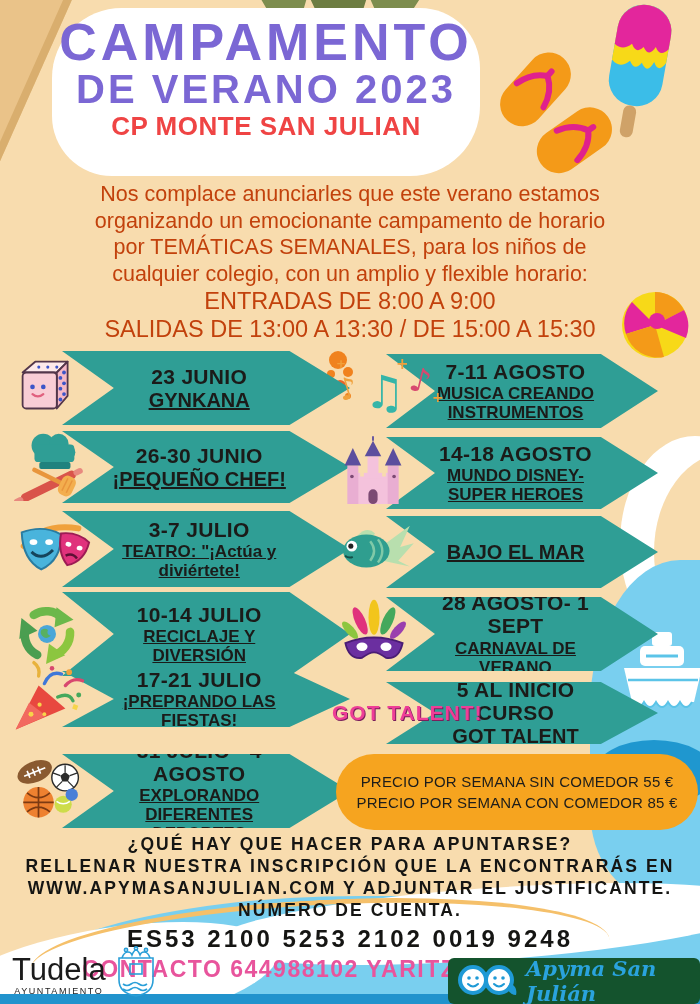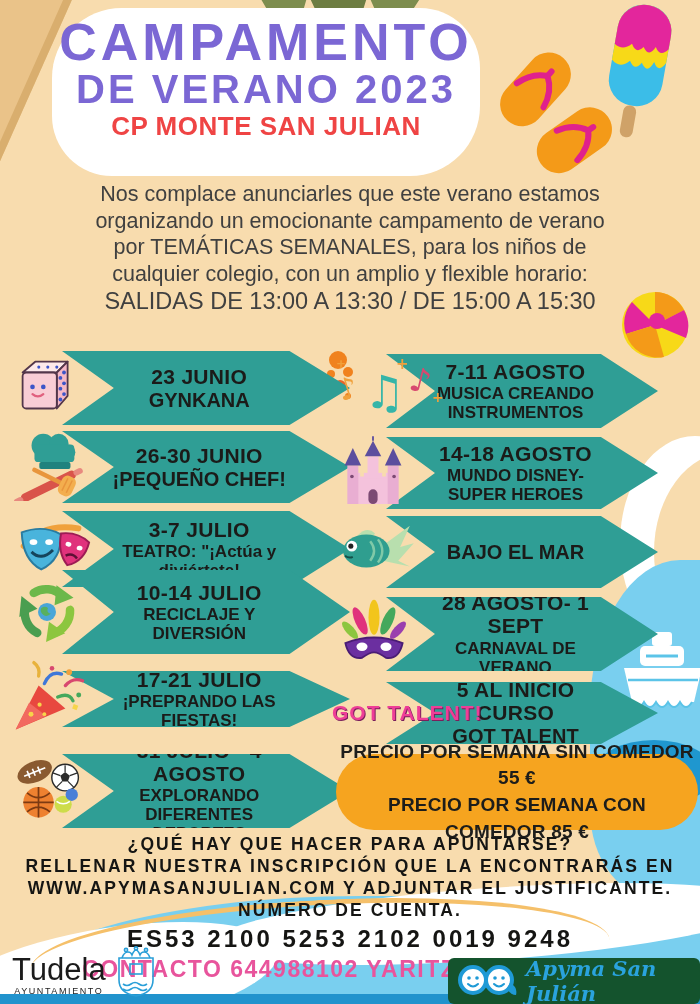--- a/index.html
+++ b/index.html
@@ -34,53 +34,53 @@
   .splat{position:absolute;left:324px;top:348px;z-index:2;}
 
   
   .title-blob{position:absolute;left:52px;top:8px;width:428px;height:168px;background:#fff;
     border-radius:70px 60px 70px 60px;z-index:4;text-align:center;padding-top:8px;box-sizing:border-box;}
   .t1{font-size:52px;font-weight:800;letter-spacing:4px;color:#7b67d4;line-height:1.0;}
   .t2{font-size:40px;font-weight:700;letter-spacing:3px;color:#7b67d4;line-height:1.05;}
   .t3{font-size:26px;font-weight:700;letter-spacing:0.5px;color:#ef4444;line-height:1.15;margin-top:2px;}
 
   
-  .intro{position:absolute;left:0;top:181px;width:700px;text-align:center;z-index:5;color:#404040;}
+  .intro{position:absolute;left:0;top:181px;width:700px;text-align:center;z-index:5;color:#c2410c;}
   .intro div{font-size:21.5px;line-height:26.5px;}
   .intro .big{font-size:23.5px;line-height:28px;}
 
   
   .row{position:absolute;z-index:5;}
   .banner{position:absolute;right:0;top:0;height:100%;background:#2f9e95;
     clip-path:polygon(0 0,79% 0,100% 50%,79% 100%,0 100%,18% 50%);
     display:flex;flex-direction:column;justify-content:center;text-align:center;
     box-sizing:border-box;padding:2px 17% 2px 13%;color:#1b1b19;}
   .left-col .banner{width:288px;}
   .right-col .banner{width:272px;}
   .date{font-weight:700;font-size:21px;letter-spacing:.3px;line-height:1.1;}
-  .act{font-weight:700;font-size:17px;line-height:1.12;margin-top:1px;}
+  .act{font-weight:700;font-size:17px;line-height:1.12;margin-top:1px;text-decoration:underline;}
   .icon{position:absolute;left:0;top:50%;transform:translateY(-50%);z-index:6;}
 
   .music-wrap{position:relative;display:block;width:112px;height:72px;font-family:"DejaVu Sans",sans-serif;}
   .music-wrap i{position:absolute;font-style:normal;font-weight:700;}
   .n1{left:2px;top:16px;font-size:30px;color:#f0a13c;transform:rotate(-16deg);}
   .n2{left:28px;top:10px;font-size:46px;color:#35b5a8;}
   .n3{left:74px;top:6px;font-size:33px;color:#d8486f;transform:rotate(14deg);}
   .sp1{left:60px;top:0px;font-size:15px;color:#f0a13c;}
   .sp2{left:96px;top:34px;font-size:14px;color:#f0a13c;}
   .sp3{left:0px;top:2px;font-size:12px;color:#f0a13c;}
 
   .gt-text{position:relative;width:96px;text-align:center;font-weight:800;font-size:21px;
     line-height:1.1;letter-spacing:1px;color:#ee3e97;transform:rotate(-3deg);
     text-shadow:1px 1px 0 #7a1f5c;}
 
   .price-box{position:absolute;left:336px;top:754px;width:362px;height:76px;background:#f6a41f;
     border-radius:38px;z-index:5;display:flex;flex-direction:column;justify-content:center;
     text-align:center;color:#1d1d1b;}
-  .price-box div{font-weight:700;font-size:19px;line-height:1.4;letter-spacing:.2px;}
+  .price-box div{font-weight:400;font-size:15px;line-height:1.4;letter-spacing:.2px;}
 
   
   .signup{position:absolute;left:0;top:833px;width:700px;text-align:center;z-index:6;color:#151513;}
   .signup .s{font-size:17.5px;font-weight:800;letter-spacing:2.1px;line-height:22px;}
   .signup .acct{font-size:24px;font-weight:800;letter-spacing:3px;margin-top:4px;}
   .contact{margin-top:3px;font-size:23px;font-weight:800;letter-spacing:1.5px;color:#e8549c;}
 
   
   .tudela{position:absolute;left:12px;top:946px;display:flex;align-items:center;z-index:7;}
   .tudela-text{text-align:center;margin-right:8px;}
@@ -164,23 +164,24 @@
   <div class="water-bottom"></div>
 
   <header class="title-blob">
     <div class="t1">CAMPAMENTO</div>
     <div class="t2">DE VERANO 2023</div>
     <div class="t3">CP MONTE SAN JULIAN</div>
   </header>
 
   <section class="intro">
     <div>Nos complace anunciarles que este verano estamos</div>
-    <div>organizando un emocionante campamento de verano</div>
+    <div>organizando un emocionante campamento de horario</div>
     <div>por TEMÁTICAS SEMANALES, para los niños de</div>
     <div>cualquier colegio, con un amplio y flexible horario:</div>
+    <div class="big">ENTRADAS DE 8:00 A 9:00</div>
     <div class="big">SALIDAS DE 13:00 A 13:30 / DE 15:00 A 15:30</div>
   </section>
 
   <div class="row left-col" style="left:10px;top:351px;width:340px;height:74px;">
     <span class="icon">
       <svg width="72" height="68" viewBox="0 0 80 74">
         <g stroke="#53364a" stroke-width="2" stroke-linejoin="round">
           <polygon points="14,22 52,22 64,10 28,10" fill="#fde9ea"></polygon>
           <polygon points="52,22 64,10 64,48 52,62" fill="#f5b8c6"></polygon>
           <rect x="14" y="22" width="38" height="40" rx="4" fill="#f9cdd5"></rect>
@@ -253,21 +254,21 @@
           <path d="M58 41 Q64 36 70 41" stroke="#5c1034" stroke-width="2.5" fill="none"></path>
         </g>
       </svg>
     </span>
     <div class="banner">
       <div class="date">3-7 JULIO</div>
       <div class="act">TEATRO: "¡Actúa y diviértete!</div>
     </div>
   </div>
 
-  <div class="row left-col" style="left:10px;top:570px;width:340px;height:84px;">
+  <div class="row left-col" style="left:10px;top:592px;width:340px;height:84px;">
     <span class="icon">
       <svg width="74" height="72" viewBox="0 0 76 76">
         <g>
           <path d="M24 20 A24 24 0 0 1 54 23" stroke="#6cb84a" stroke-width="9" fill="none" stroke-linecap="round"></path>
           <polygon points="48,12 66,25 46,33" fill="#6cb84a"></polygon>
         </g>
         <g transform="rotate(120 38 40)">
           <path d="M24 20 A24 24 0 0 1 54 23" stroke="#8cc63f" stroke-width="9" fill="none" stroke-linecap="round"></path>
           <polygon points="48,12 66,25 46,33" fill="#8cc63f"></polygon>
         </g>

